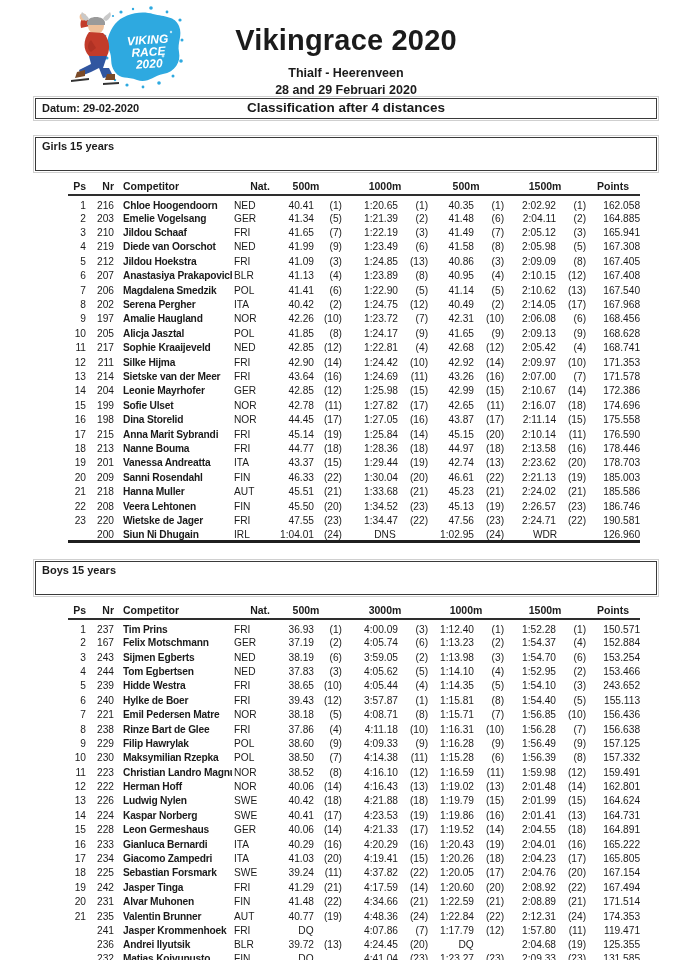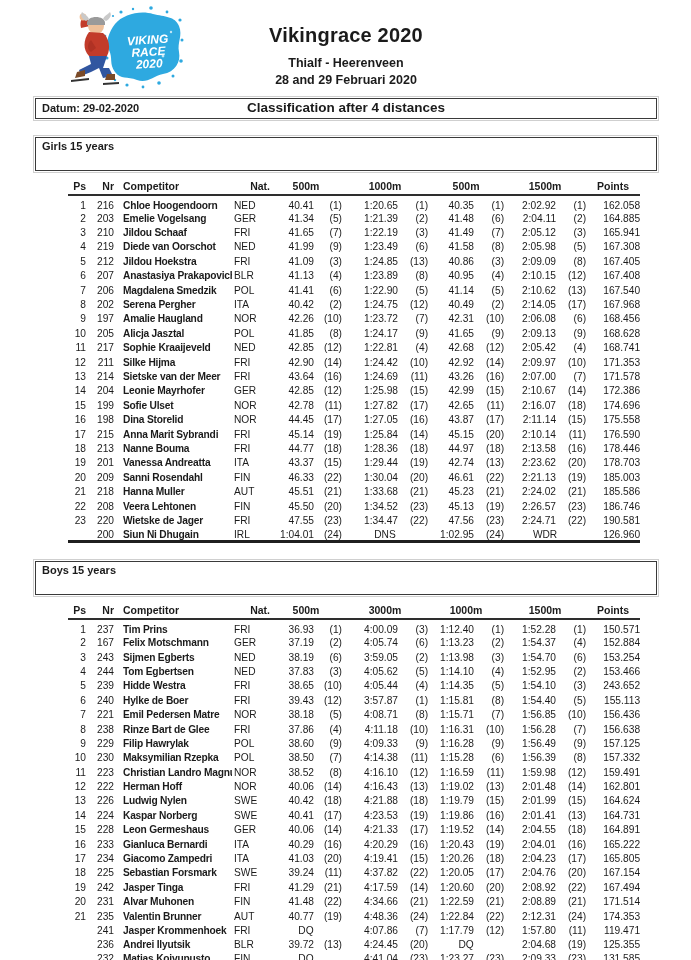--- a/index.html
+++ b/index.html
@@ -8,21 +8,21 @@
   .page {
     width: 691px; height: 960px; background: #ffffff; margin: 0 auto;
     position: relative; color: #1b1b1b; overflow: hidden;
   }
   .content { padding: 6px 34px 0 35px; }
 
   
   .header { position: relative; height: 86px; }
   .logo { position: absolute; left: 28px; top: 0px; width: 122px; height: 84px; }
   .title-block { text-align: center; padding-top: 18px; }
-  .event-title { font-size: 20px; font-weight: bold; letter-spacing: 0.2px; }
+  .event-title { font-size: 29px; font-weight: bold; letter-spacing: 0.2px; }
   .event-venue { font-size: 12.5px; font-weight: bold; margin-top: 9px; }
   .event-dates { font-size: 12.5px; font-weight: bold; margin-top: 3px; }
 
   
   .bar {
     border: 1.4px solid #3a3a3a; outline: 1px solid #cfcfcf; outline-offset: 1px;
     background: #fff; position: relative;
   }
   .datum-bar { height: 21px; margin-top: 6px; }
   .datum-label { position: absolute; left: 6px; top: 3px; font-size: 11px; font-weight: bold; }

